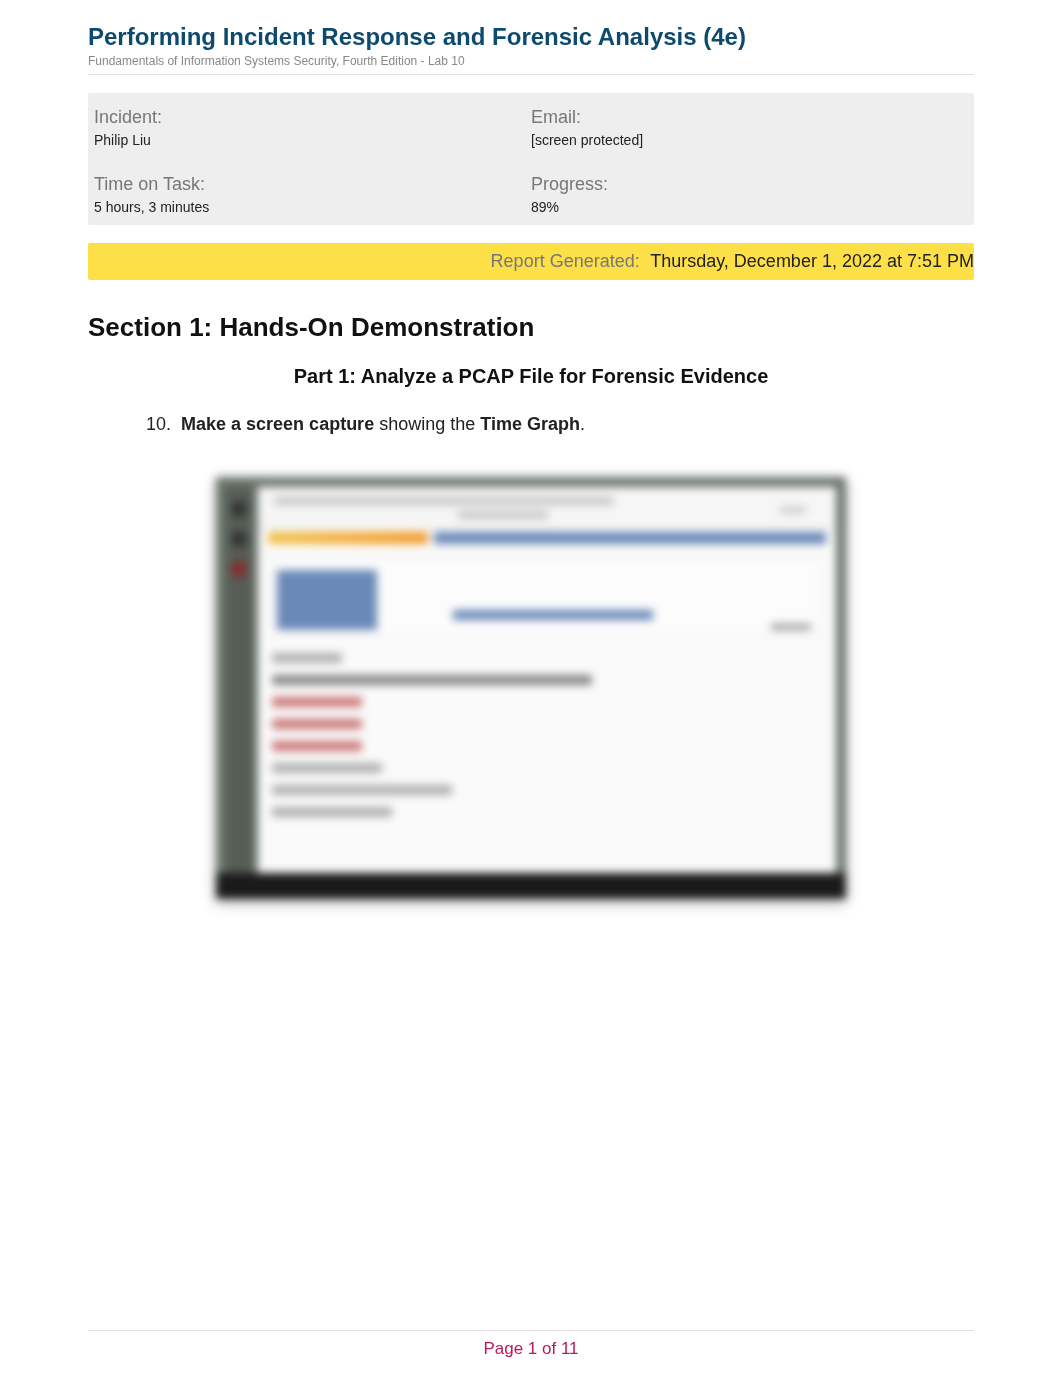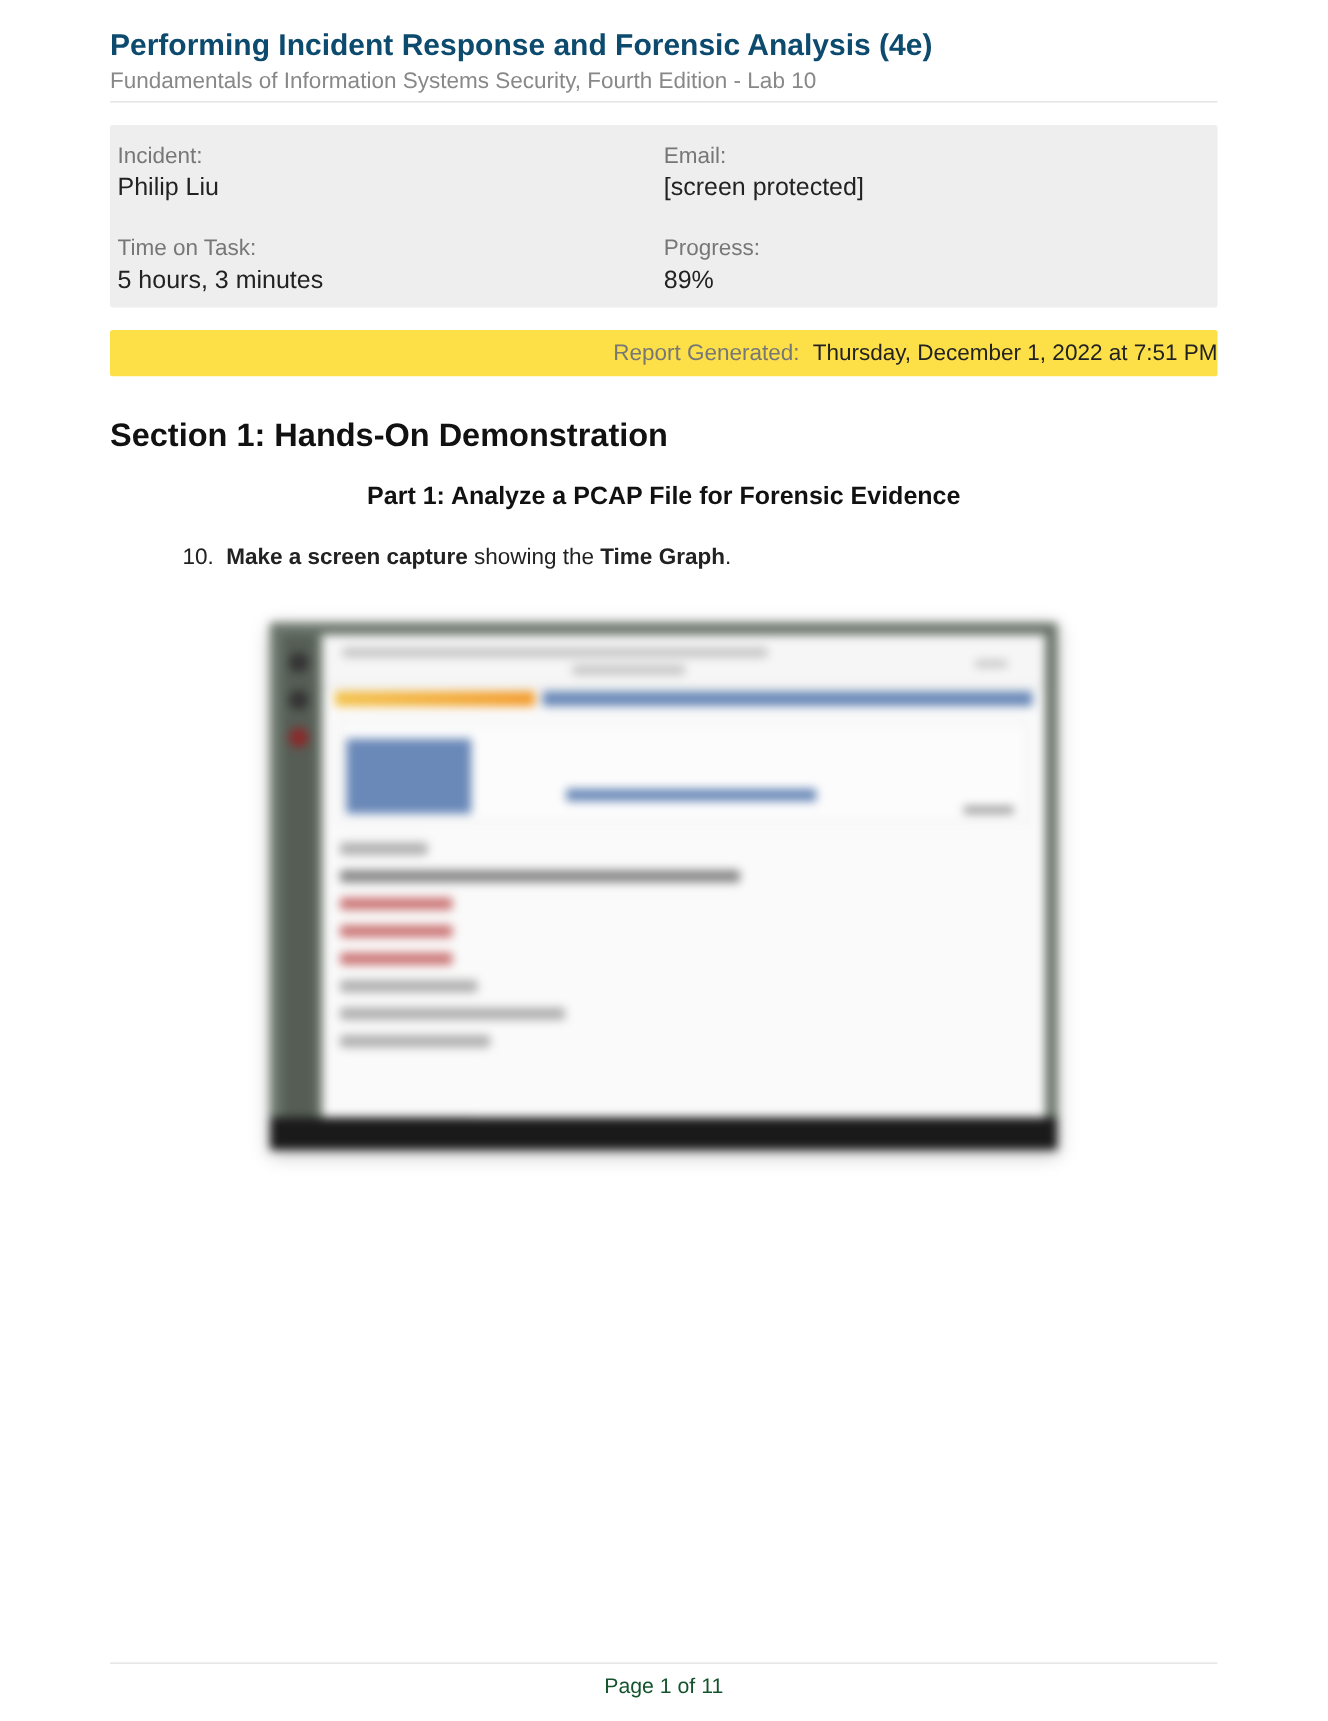--- a/index.html
+++ b/index.html
@@ -16,21 +16,21 @@
     position: relative;
     min-height: 1377px;
   }
   .doc-title {
     font-size: 24px;
     font-weight: bold;
     color: #0c4a6e;
     line-height: 1.25;
   }
   .doc-subtitle {
-    font-size: 18px;
+    font-size: 12px;
     color: #888;
     margin-top: 2px;
   }
   .hr1 { border: none; border-top: 1px solid #e0e0e0; margin-top: 6px; }
   .info-card {
     background: #eee;
     border-radius: 2px;
     margin-top: 18px;
     padding: 14px 0 10px 0;
   }
@@ -41,21 +41,21 @@
   .info-col {
     flex: 1;
     padding: 0 0 0 0;
   }
   .info-label {
     font-size: 18px;
     color: #777;
     margin-bottom: 4px;
   }
   .info-value {
-    font-size: 20px;
+    font-size: 14px;
     color: #222;
   }
   .info-gap { height: 26px; }
   .info-footer {
     background: #fde047;
     border-radius: 2px;
     margin-top: 18px;
     padding: 8px 0;
     text-align: right;
   }
@@ -203,21 +203,21 @@
     width: 120px; height: 26px;
     background: #5a6a5a;
   }
 
   .footer-hr { border: none; border-top: 1px solid #e0e0e0; position: absolute; left: 88px; right: 88px; bottom: 46px; }
   .footer-text {
     position: absolute;
     left: 0; right: 0; bottom: 18px;
     text-align: center;
     font-size: 17px;
-    color: #14532d;
+    color: #be185d;
   }
 </style>
 </head>
 <body>
 
 <div class="page">
 
   <div class="doc-title">Performing Incident Response and Forensic Analysis (4e)</div>
   <div class="doc-subtitle">Fundamentals of Information Systems Security, Fourth Edition - Lab 10</div>
   <hr class="hr1">

